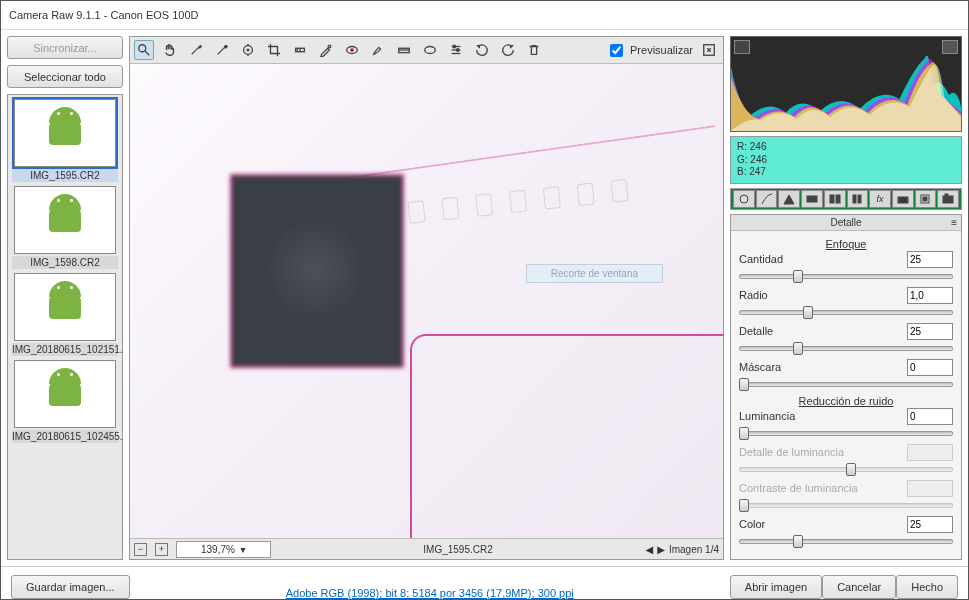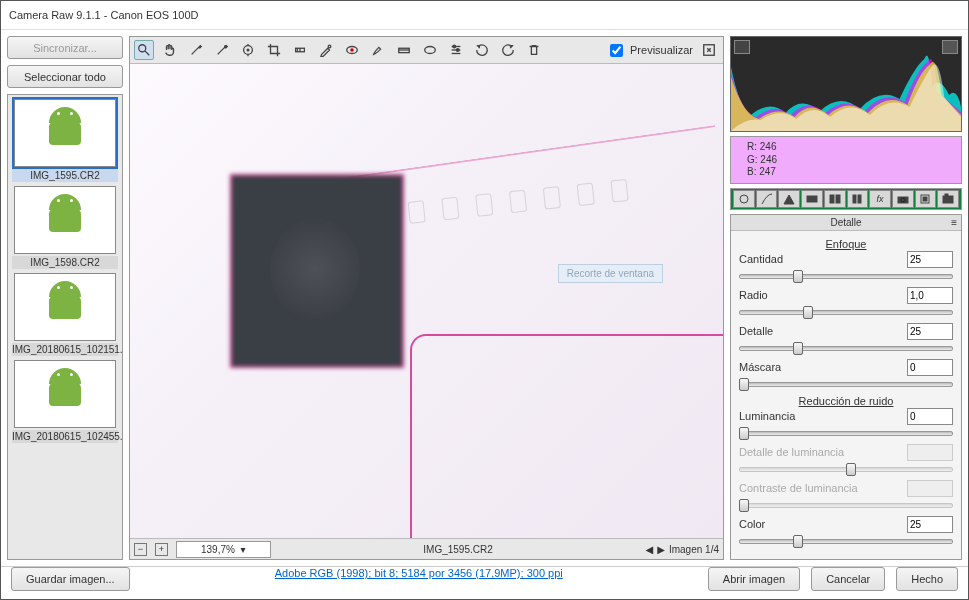--- a/index.html
+++ b/index.html
@@ -28,51 +28,51 @@
 .spacer{flex:1}
 .chk{display:flex;align-items:center;gap:4px;font-size:11px}
 .canvas{flex:1;background:#fff;position:relative;overflow:hidden;display:flex;align-items:center;justify-content:center}
 .canvas-img{width:100%;height:100%;background:linear-gradient(135deg,#fdfafe 0%,#f5f0f8 40%,#f0e8f2 100%);position:relative}
 .square{position:absolute;left:100px;top:110px;width:170px;height:190px;background:#3a3e45;border:2px solid #c23b8b;filter:blur(2px)}
 .circle{position:absolute;left:140px;top:155px;width:90px;height:100px;background:radial-gradient(circle,#5a5e64 0%,#3e4248 70%);border-radius:50%;opacity:0.6}
 .line1{position:absolute;top:90px;left:170px;right:0;height:80px;border-top:2px solid #e8a8cf;border-radius:30px 0 0 0;transform:rotate(-8deg)}
 .line2{position:absolute;top:270px;left:280px;right:0;bottom:0;border:2px solid #d84b9c;border-right:none;border-bottom:none;border-radius:16px 0 0 0}
 .dashes{position:absolute;top:125px;left:210px;right:0;display:flex;gap:18px;transform:rotate(-6deg)}
 .dash{width:14px;height:20px;border:1px solid #aaa;border-radius:3px;opacity:0.4}
-.tooltip{position:absolute;right:60px;top:200px;background:#e0eef7;border:1px solid #a8c4d8;color:#6a8aa0;padding:3px 8px;font-size:10px;opacity:0.7}
+.tooltip{position:absolute;right:60px;top:200px;background:#e0eef7;border:1px solid #a8c4d8;color:#6a8aa0;padding:3px 24px;font-size:10px;opacity:0.7}
 .statusbar{height:20px;border-top:1px solid #bbb;display:flex;align-items:center;font-size:10px;padding:0 4px;gap:8px}
 .statusbar .zoom{border:1px solid #999;padding:0 24px;height:15px;display:flex;align-items:center;background:#fff}
 .statusbar .fname{flex:1;text-align:center}
 .nav{display:flex;align-items:center;gap:4px}
 .rcol{width:232px;display:flex;flex-direction:column;gap:4px}
 .histo{height:94px;background:#2a2a2a;border:1px solid #666;position:relative;overflow:hidden}
 .histo svg{width:100%;height:100%}
 .corner{position:absolute;top:3px;width:14px;height:12px;background:#555;border:1px solid #888}
 .corner.l{left:3px;background:#444}.corner.r{right:3px}
-.info{border:1px solid #999;padding:4px 16px;display:flex;gap:14px;font-size:10px;align-items:flex-start;background:#f0abfc}
+.info{border:1px solid #999;padding:4px 6px;display:flex;gap:14px;font-size:10px;align-items:flex-start;background:#5eead4}
 .info .rgb{display:flex;flex-direction:column;line-height:1.25}
 .info .exp{flex:1;text-align:center;line-height:1.4}
 .tabs{height:20px;border:1px solid #999;background:#15803d;display:flex;align-items:center;padding:0 2px;gap:1px}
 .tab{width:20px;height:16px;border:1px solid #888;background:#d8d8d8;display:flex;align-items:center;justify-content:center;font-size:10px;cursor:pointer}
 .tab svg{width:12px;height:12px;stroke:#444;fill:#444}
 .panel{flex:1;border:1px solid #999;background:#f4f4f4;display:flex;flex-direction:column;overflow:hidden}
 .panel-title{text-align:center;background:#e0e0e0;border-bottom:1px solid #bbb;font-size:10px;padding:2px;position:relative}
 .panel-title .menu{position:absolute;right:4px;top:2px}
 .panel-body{flex:1;padding:6px 8px;overflow-y:auto}
 .section-title{text-align:center;font-size:11px;margin:1px 0;text-decoration:underline;color:#333}
 .prow{display:flex;align-items:center;margin-bottom:1px;}
 .prow.dis{color:#aaa}
 .prow label{flex:1;font-size:11px}
 .prow input[type=text]{width:40px;height:15px;border:1px solid #888;font-size:10px;text-align:left;padding:0 2px}
 .prow.dis input{background:#eee;border-color:#ccc}
 .slider{height:12px;position:relative;margin-bottom:6px}
 .slider .track{position:absolute;top:5px;left:0;right:0;height:3px;background:linear-gradient(#bbb,#eee);border:1px solid #999;border-radius:2px}
 .slider .thumb{position:absolute;top:1px;width:8px;height:11px;background:linear-gradient(#f8f8f8,#ccc);border:1px solid #666;border-radius:2px}
 .slider.dis .track{opacity:0.5}
-.footer{height:32px;border-top:1px solid #ccc;display:flex;align-items:flex-start;padding:0 10px;gap:11px}
+.footer{height:32px;border-top:1px solid #ccc;display:flex;align-items:flex-end;padding:0 10px;gap:0}
 .footer .link{flex:1;text-align:center;color:#0066cc;text-decoration:underline;font-size:11px}
 .fbtn{background:linear-gradient(#f5f5f5,#e2e2e2);border:1px solid #999;border-radius:3px;font-size:11px;height:22px;padding:0 14px;display:flex;align-items:center;cursor:pointer}
 .sq{width:11px;height:11px;border:1px solid #777;display:flex;align-items:center;justify-content:center;font-size:9px;line-height:1}
 </style>
 </head>
 <body>
 
 <div class="window">
   <div class="titlebar">Camera Raw 9.1.1  -  Canon EOS 100D</div>
 

